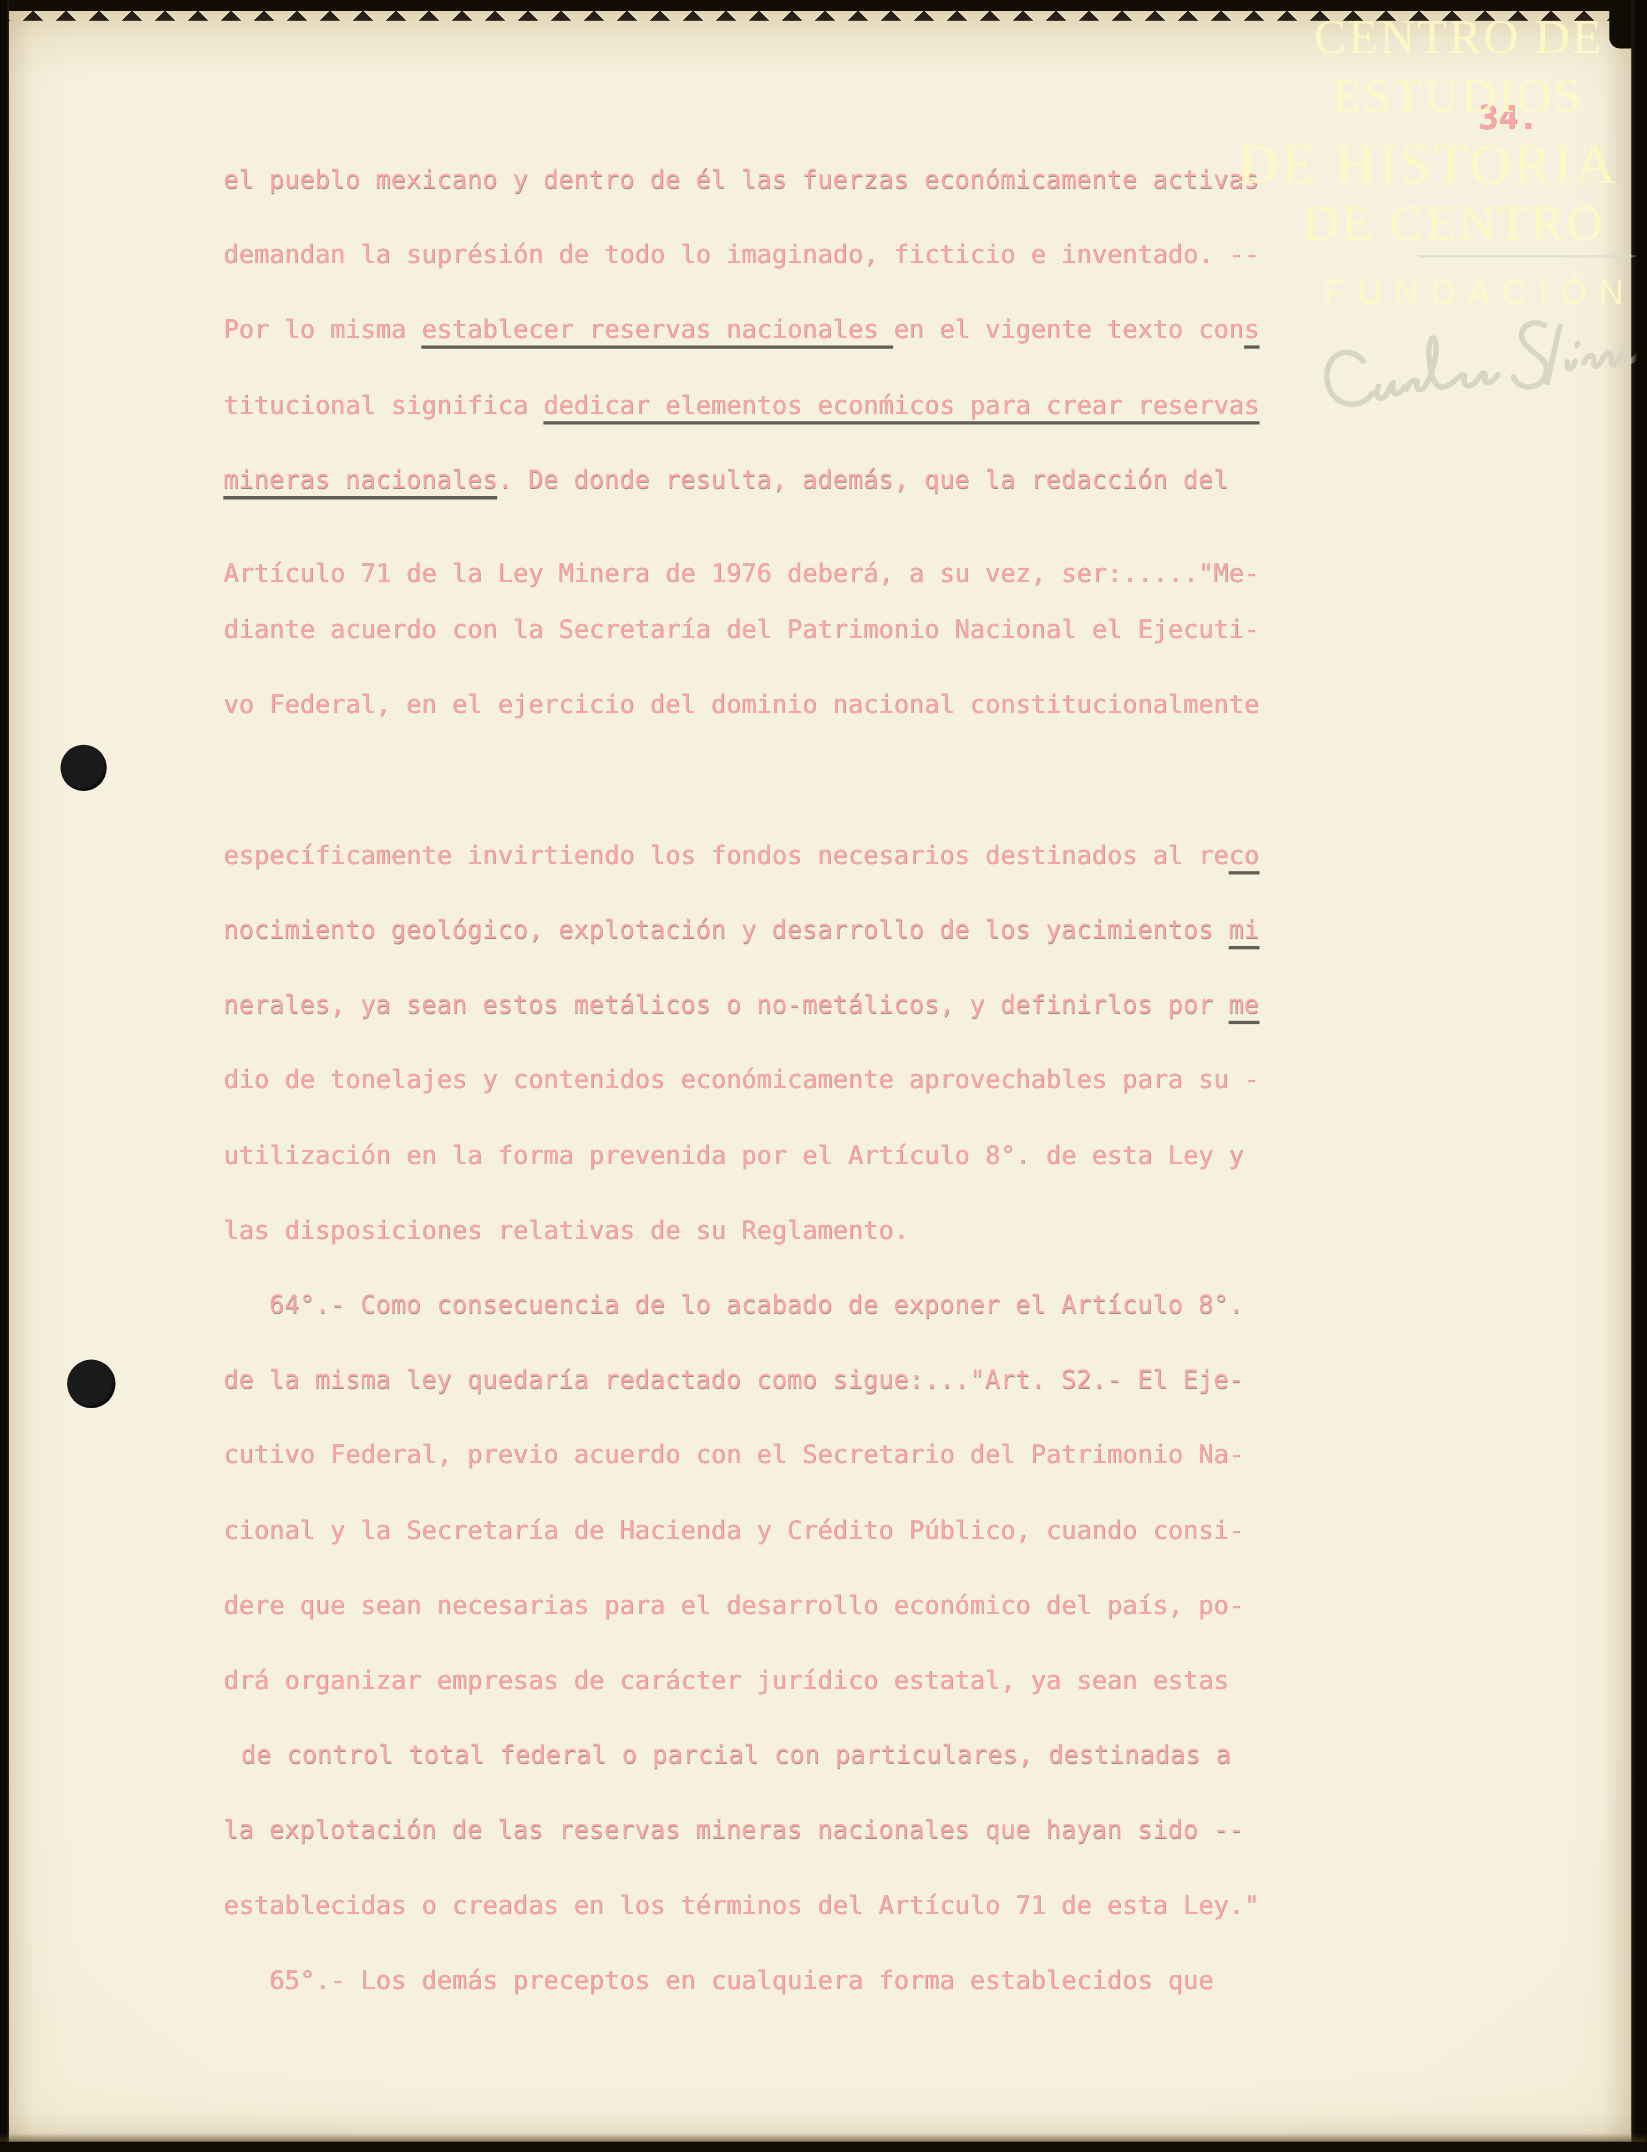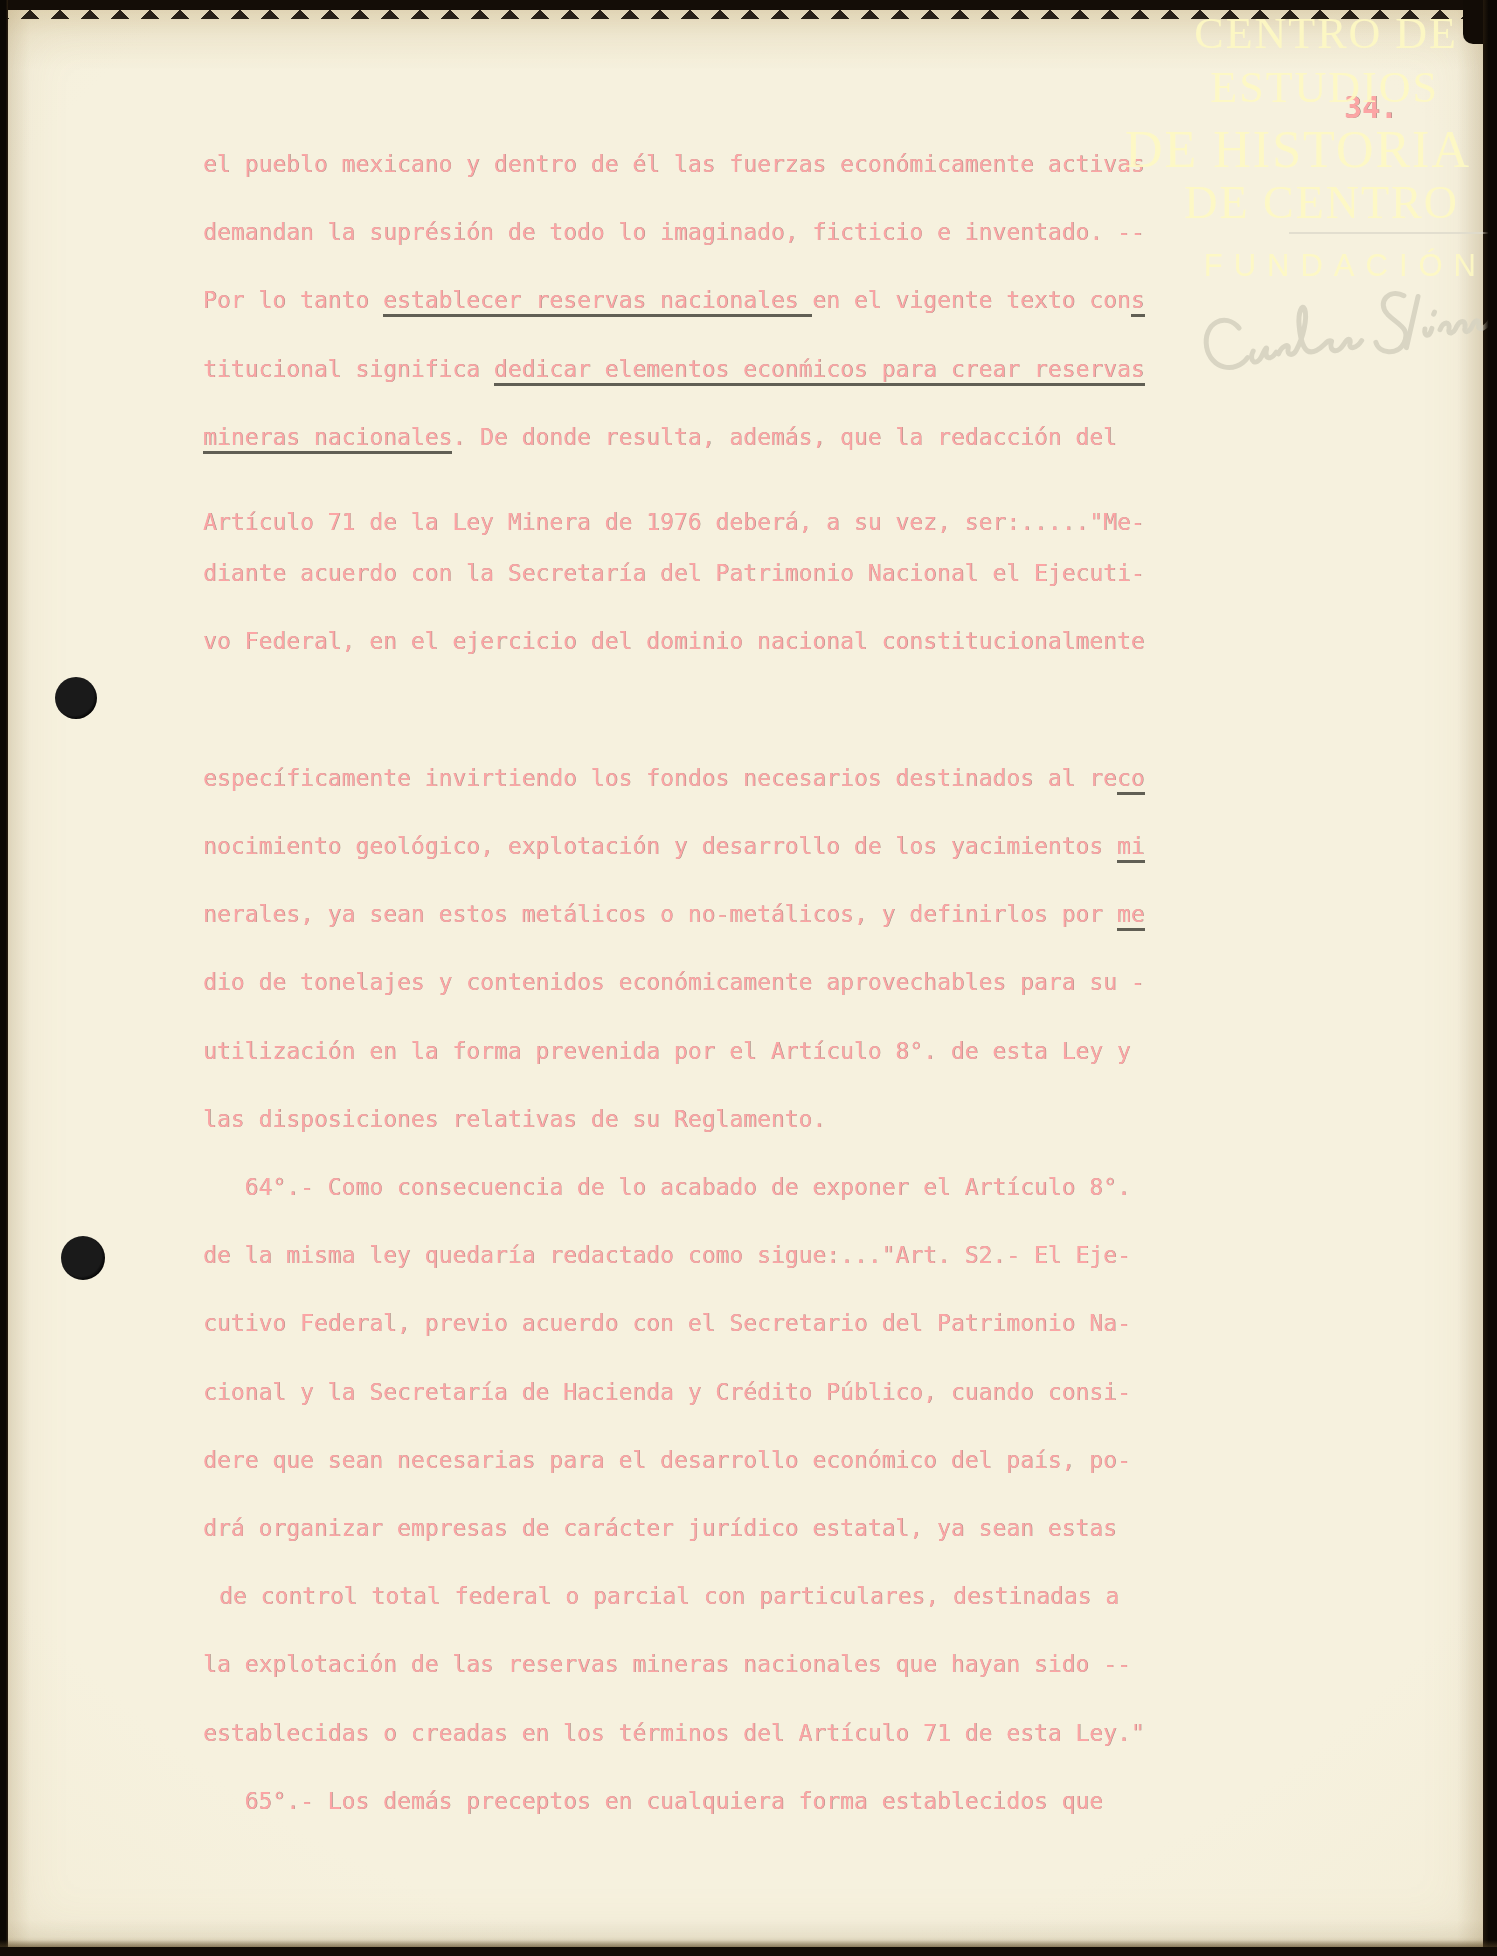--- a/index.html
+++ b/index.html
@@ -73,21 +73,21 @@
 <div class="scan">
 
   <div class="paper"></div>
 
   <div class="hole hole1"></div>
   <div class="hole hole2"></div>
 
   <div class="typed">
       <div class="tline" style="top: 150px;"><span>el pueblo mexicano y dentro de él las fuerzas económicamente activas</span></div>
       <div class="tline" style="top: 218px;"><span>demandan la suprésión de todo lo imaginado, ficticio e inventado. --</span></div>
-      <div class="tline" style="top: 286px;"><span>Por lo tanto </span><span class="u">establecer reservas nacionales </span><span>en el vigente texto con</span><span class="u">s</span></div>
+      <div class="tline" style="top: 286px;"><span>Por lo misma </span><span class="u">establecer reservas nacionales </span><span>en el vigente texto con</span><span class="u">s</span></div>
       <div class="tline" style="top: 355px;"><span>titucional significa </span><span class="u">dedicar elementos econḿicos para crear reservas</span></div>
       <div class="tline" style="top: 423px;"><span class="u">mineras nacionales</span><span>. De donde resulta, además, que la redacción del</span></div>
       <div class="tline" style="top: 491px; margin-top: 17px;"><span>Artículo 71 de la Ley Minera de 1976 deberá, a su vez, ser:....."Me-</span></div>
       <div class="tline" style="top: 559px;"><span>diante acuerdo con la Secretaría del Patrimonio Nacional el Ejecuti-</span></div>
       <div class="tline" style="top: 627px;"><span>vo Federal, en el ejercicio del dominio nacional constitucionalmente</span></div>
       <div class="tline" style="top: 764px;"><span>específicamente invirtiendo los fondos necesarios destinados al re</span><span class="u">co</span></div>
       <div class="tline" style="top: 832px;"><span>nocimiento geológico, explotación y desarrollo de los yacimientos </span><span class="u">mi</span></div>
       <div class="tline" style="top: 900px;"><span>nerales, ya sean estos metálicos o no-metálicos, y definirlos por </span><span class="u">me</span></div>
       <div class="tline" style="top: 968px;"><span>dio de tonelajes y contenidos económicamente aprovechables para su -</span></div>
       <div class="tline" style="top: 1037px;"><span>utilización en la forma prevenida por el Artículo 8°. de esta Ley y</span></div>

